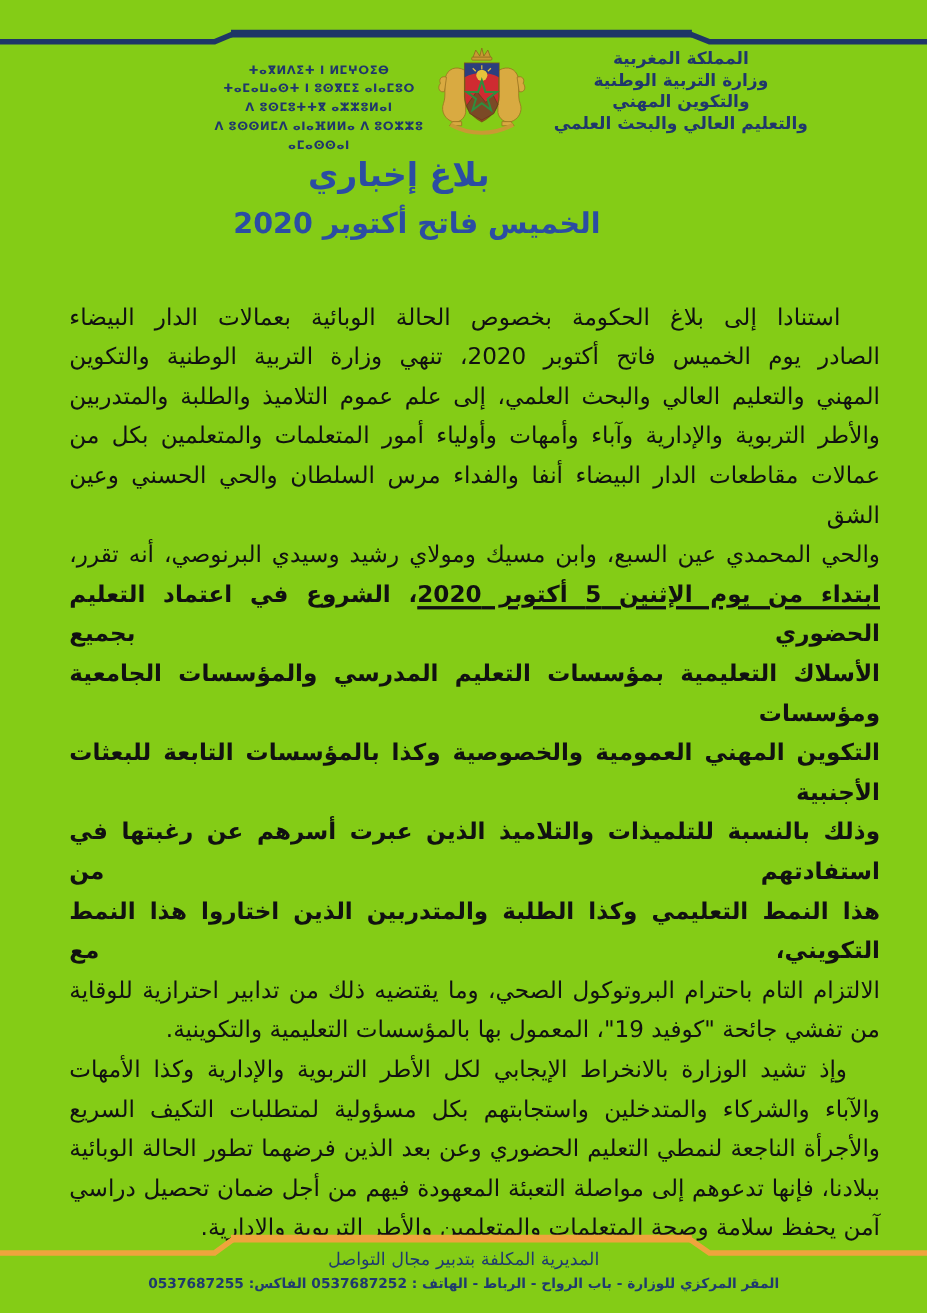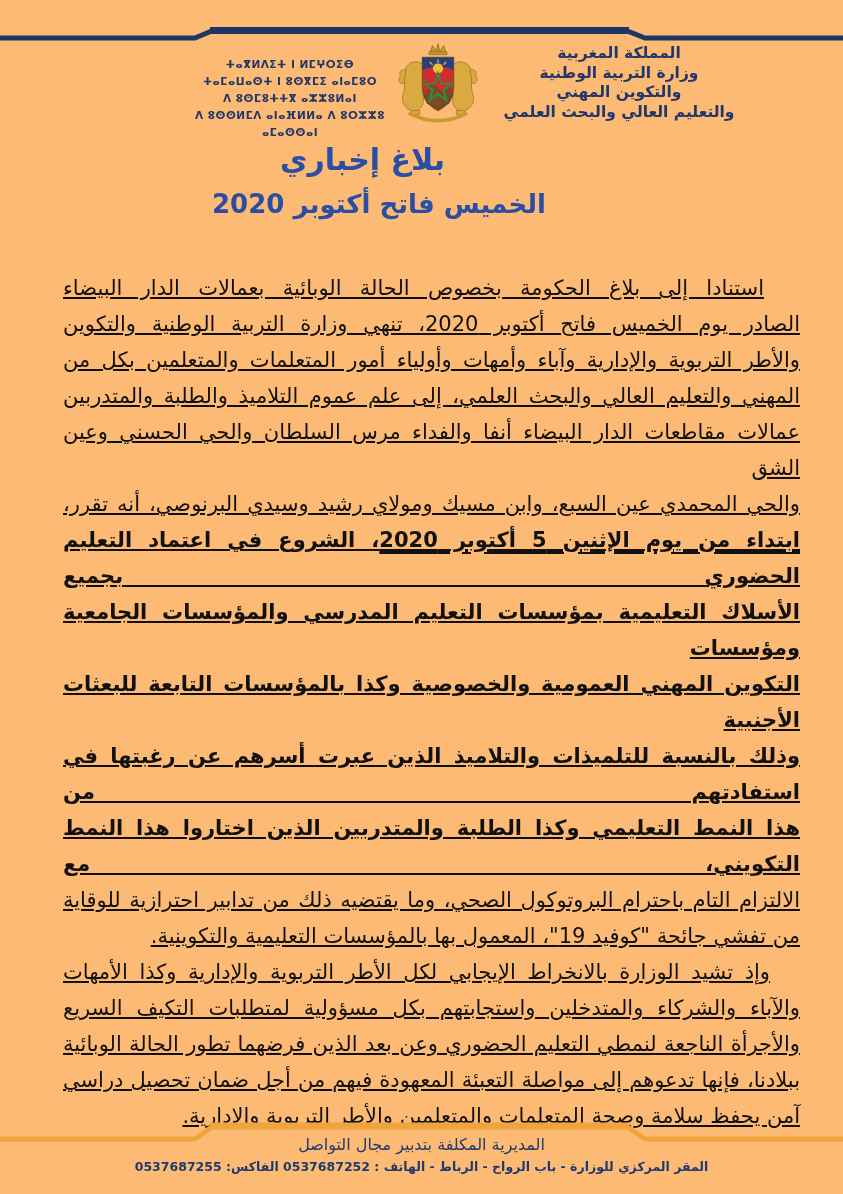--- a/index.html
+++ b/index.html
@@ -1,17 +1,17 @@
 <!DOCTYPE html>
 <html lang="ar"><head>
 <meta charset="utf-8">
 <style>
   html,body{margin:0;padding:0;background:#ffffff;}
   .page{
-    position:relative;width:843px;height:1194px;background:#fdba74;overflow:hidden;
+    position:relative;width:843px;height:1194px;background:#84cc16;overflow:hidden;
     font-family:"DejaVu Sans",sans-serif;color:#1a1a1a;
   }
   
   .ribbon-top{position:absolute;top:0;left:0;}
   .ribbon-bottom{position:absolute;top:1113px;left:0;}
   .tifinagh{
     position:absolute;top:56px;left:172px;width:236px;
     text-align:center;font-size:10.5px;line-height:17px;font-weight:bold;
     color:#20376b;letter-spacing:.5px;
   }
@@ -23,21 +23,21 @@
   }
   
   .title-block{position:absolute;top:140px;left:0;width:725px;text-align:center;direction:rtl;color:#2b4da3;}
   .title-line1{font-size:30px;font-weight:bold;line-height:40px;}
   .title-line2{font-size:26px;font-weight:bold;line-height:40px;margin-top:4px;margin-left:33px;}
   
   .doc-body{
     position:absolute;top:270px;left:63px;width:737px;direction:rtl;
     font-size:21px;line-height:36px;color:#111;
   }
-  .bline{text-align:justify;text-align-last:justify;-moz-text-align-last:justify;white-space:normal;text-decoration:underline;}
+  .bline{text-align:justify;text-align-last:justify;-moz-text-align-last:justify;white-space:normal;}
   .bline.last{text-align-last:right;-moz-text-align-last:right;}
   .b{font-weight:bold;}
   .u{text-decoration:underline;text-decoration-thickness:2.5px;text-underline-offset:4px;}
   
   .footer-text{position:absolute;top:1134px;left:0;width:843px;text-align:center;direction:rtl;color:#1f3a6e;}
   .footer-line1{font-size:16px;font-weight:normal;line-height:22px;}
   .footer-line2{font-size:12.5px;font-weight:bold;line-height:18px;margin-top:2px;}
 </style>
 </head>
 <body>
@@ -99,22 +99,22 @@
   </div>
 
   <div class="title-block">
     <div class="title-line1">بلاغ إخباري</div>
     <div class="title-line2">الخميس فاتح أكتوبر 2020</div>
   </div>
 
   <div class="doc-body">
       <div class="bline" style="padding-right: 36px;"><span>استنادا إلى بلاغ الحكومة بخصوص الحالة الوبائية بعمالات الدار البيضاء</span></div>
       <div class="bline"><span>الصادر يوم الخميس فاتح أكتوبر 2020،  تنهي  وزارة التربية الوطنية والتكوين</span></div>
+      <div class="bline"><span>المهني والتعليم العالي والبحث العلمي، إلى علم عموم التلاميذ والطلبة والمتدربين</span></div>
       <div class="bline"><span>والأطر التربوية والإدارية وآباء وأمهات وأولياء أمور المتعلمات والمتعلمين بكل من</span></div>
-      <div class="bline"><span>المهني والتعليم العالي والبحث العلمي، إلى علم عموم التلاميذ والطلبة والمتدربين</span></div>
       <div class="bline"><span>عمالات مقاطعات الدار البيضاء أنفا والفداء مرس السلطان والحي الحسني وعين الشق</span></div>
       <div class="bline"><span>والحي المحمدي عين السبع، وابن مسيك ومولاي رشيد وسيدي البرنوصي، أنه تقرر،</span></div>
       <div class="bline"><span class="b u">ابتداء من يوم الإثنين 5 أكتوبر 2020</span><span class="b">، الشروع في اعتماد التعليم الحضوري بجميع</span></div>
       <div class="bline"><span class="b">الأسلاك التعليمية بمؤسسات التعليم المدرسي والمؤسسات الجامعية ومؤسسات</span></div>
       <div class="bline"><span class="b">التكوين المهني العمومية والخصوصية وكذا بالمؤسسات التابعة للبعثات الأجنبية</span></div>
       <div class="bline"><span class="b">وذلك بالنسبة للتلميذات والتلاميذ الذين عبرت أسرهم عن رغبتها في استفادتهم من</span></div>
       <div class="bline"><span class="b">هذا النمط التعليمي وكذا الطلبة والمتدربين الذين اختاروا هذا النمط التكويني، مع</span></div>
       <div class="bline"><span>الالتزام التام باحترام البروتوكول الصحي، وما يقتضيه ذلك من تدابير احترازية للوقاية</span></div>
       <div class="bline last"><span>من تفشي جائحة "كوفيد 19"، المعمول بها بالمؤسسات التعليمية والتكوينية.</span></div>
       <div class="bline" style="padding-right: 30px;"><span>وإذ تشيد الوزارة بالانخراط الإيجابي لكل الأطر التربوية والإدارية وكذا الأمهات</span></div>

